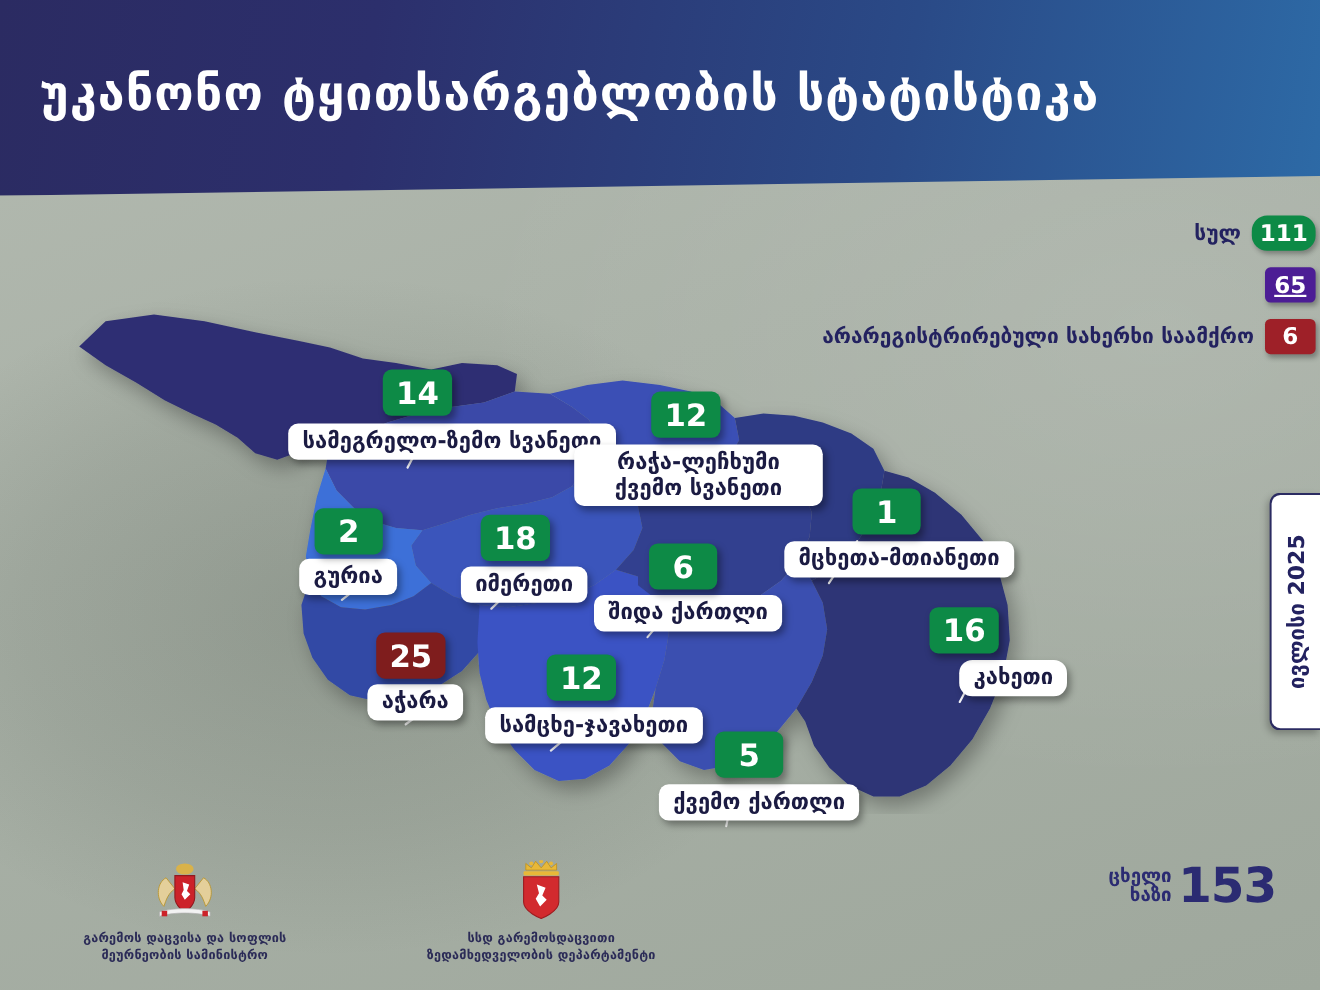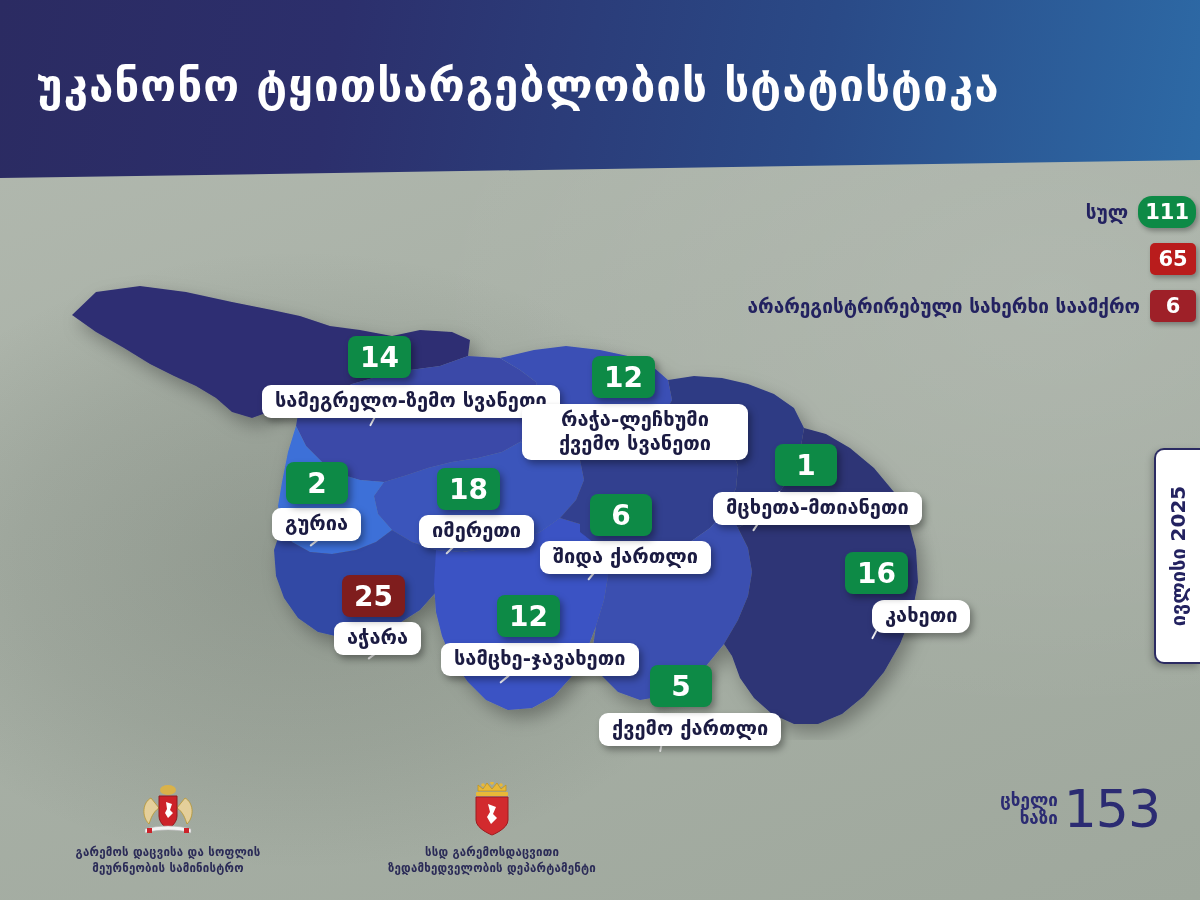--- a/index.html
+++ b/index.html
@@ -98,39 +98,39 @@
     text-align:center;line-height:1.38;letter-spacing:0.2px;
   }
   .hotline{
     position:absolute;right:40px;top:786px;
     display:flex;align-items:center;gap:6px;color:#2b2b72;
   }
   .hotline-words{
     display:flex;flex-direction:column;
     font-size:17px;font-weight:700;line-height:1.04;text-align:right;
   }
-  .hotline-num{font-size:52px;font-weight:400;letter-spacing:-1px;line-height:0.92;}
+  .hotline-num{font-size:44px;font-weight:700;letter-spacing:-1px;line-height:0.92;}
 </style>
 </head>
 <body>
 
 <div id="root">
   <div class="bg"></div>
 
   <div class="header">
     <div class="header-title">უკანონო ტყითსარგებლობის სტატისტიკა</div>
   </div>
 
   <div class="legend" id="legend">
       <div class="legend-row">
         <div class="legend-label">სულ</div>
         <div class="legend-chip" style="background: rgb(13, 138, 70); border-radius: 14px;">111</div>
       </div>
       <div class="legend-row">
-        <div class="legend-chip" style="background: #b91c1c;">65</div>
+        <div class="legend-chip" style="background: #4c1d95; text-decoration: underline;">65</div>
       </div>
       <div class="legend-row">
         <div class="legend-label">არარეგისტრირებული სახერხი საამქრო</div>
         <div class="legend-chip" style="background: rgb(158, 32, 40);">6</div>
       </div>
     </div>
 
   <div class="map-wrap">
     <svg class="map-svg" viewBox="0 0 1030 560">
       <defs>

